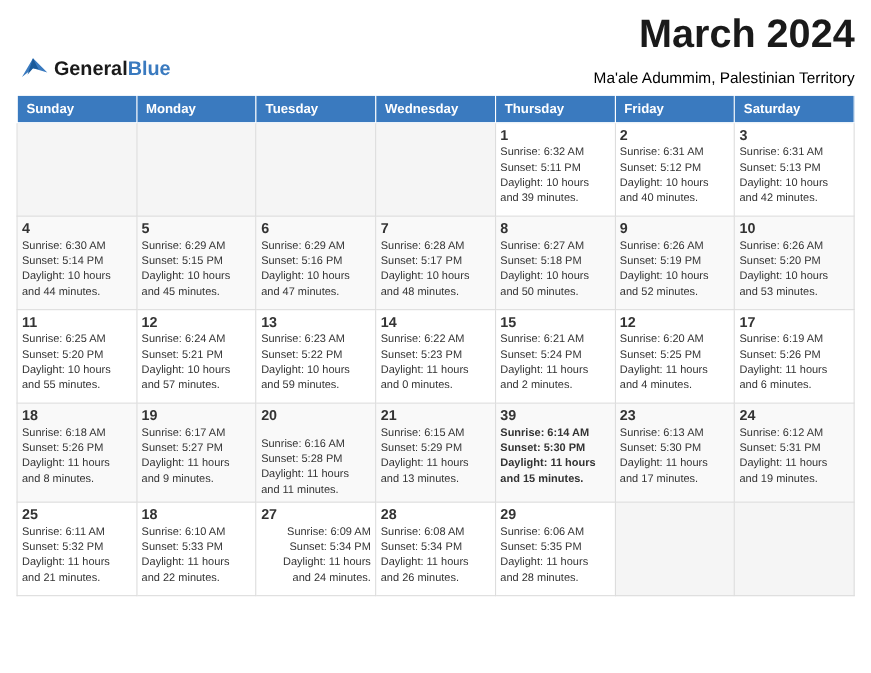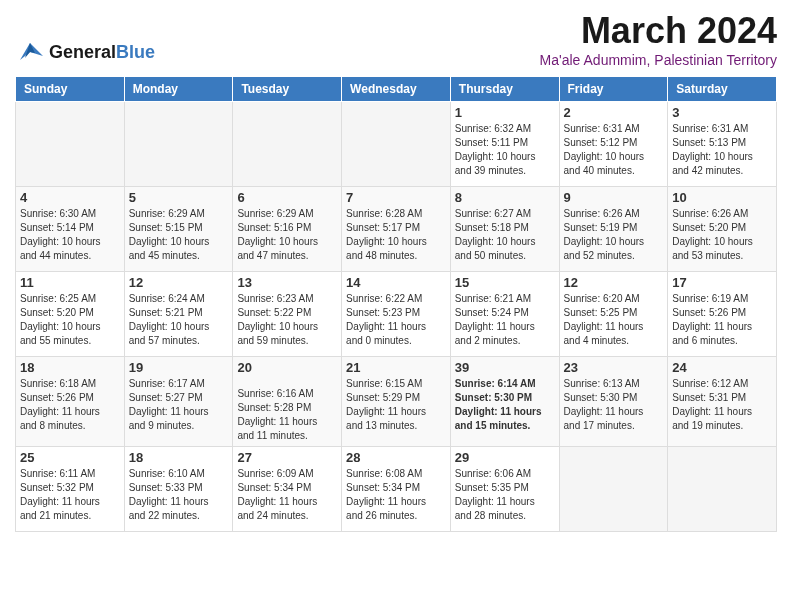--- a/index.html
+++ b/index.html
@@ -36,21 +36,22 @@
     .title-block {
       text-align: right;
     }
     .month-title {
       font-size: 36px;
       font-weight: bold;
       color: #1a1a1a;
     }
     .location-title {
       font-size: 14px;
-      color: #701a75;
+      color: #000000;
+      margin-top: 10px;
     }
     table {
       width: 100%;
       border-collapse: collapse;
       table-layout: fixed;
     }
     th {
       background: #3a7abf;
       color: #fff;
       font-size: 12px;
@@ -313,21 +314,21 @@
         </td>
         <td>
           <span class="day-num">18</span>
           <div class="cell-info" style="white-space: pre-line;">Sunrise: 6:10 AM
 Sunset: 5:33 PM
 Daylight: 11 hours
 and 22 minutes.</div>
         </td>
         <td>
           <span class="day-num">27</span>
-          <div class="cell-info" style="white-space: pre-line;">Sunrise: 6:09 AM
+          <div class="cell-info" style="white-space: pre-line; text-align: right;">Sunrise: 6:09 AM
 Sunset: 5:34 PM
 Daylight: 11 hours
 and 24 minutes.</div>
         </td>
         <td>
           <span class="day-num">28</span>
           <div class="cell-info" style="white-space: pre-line;">Sunrise: 6:08 AM
 Sunset: 5:34 PM
 Daylight: 11 hours
 and 26 minutes.</div>

